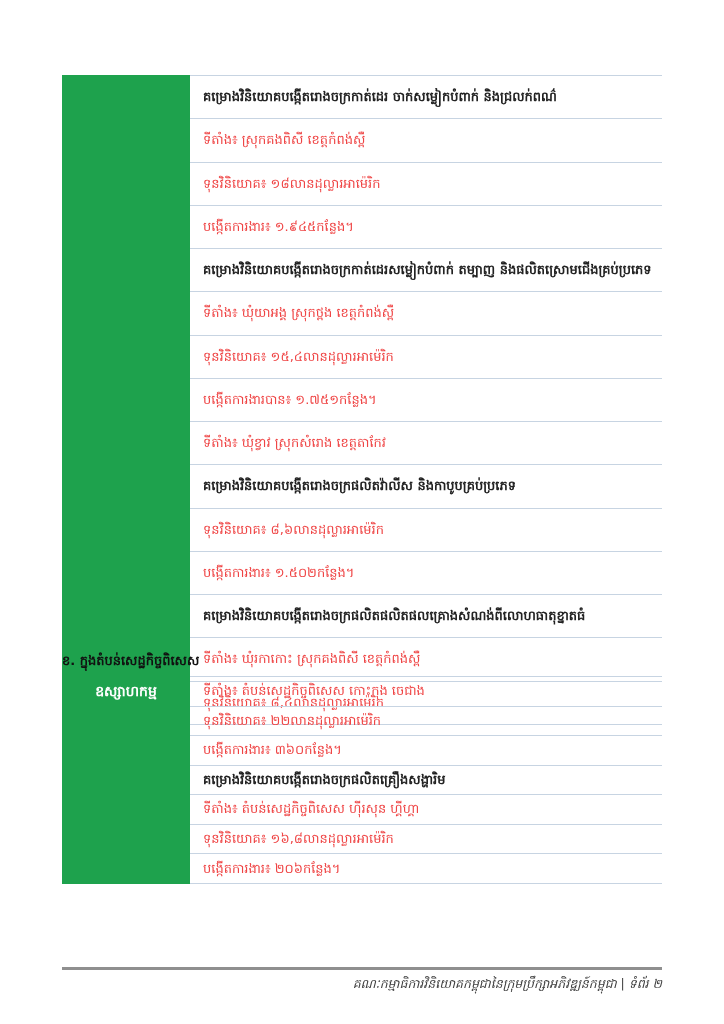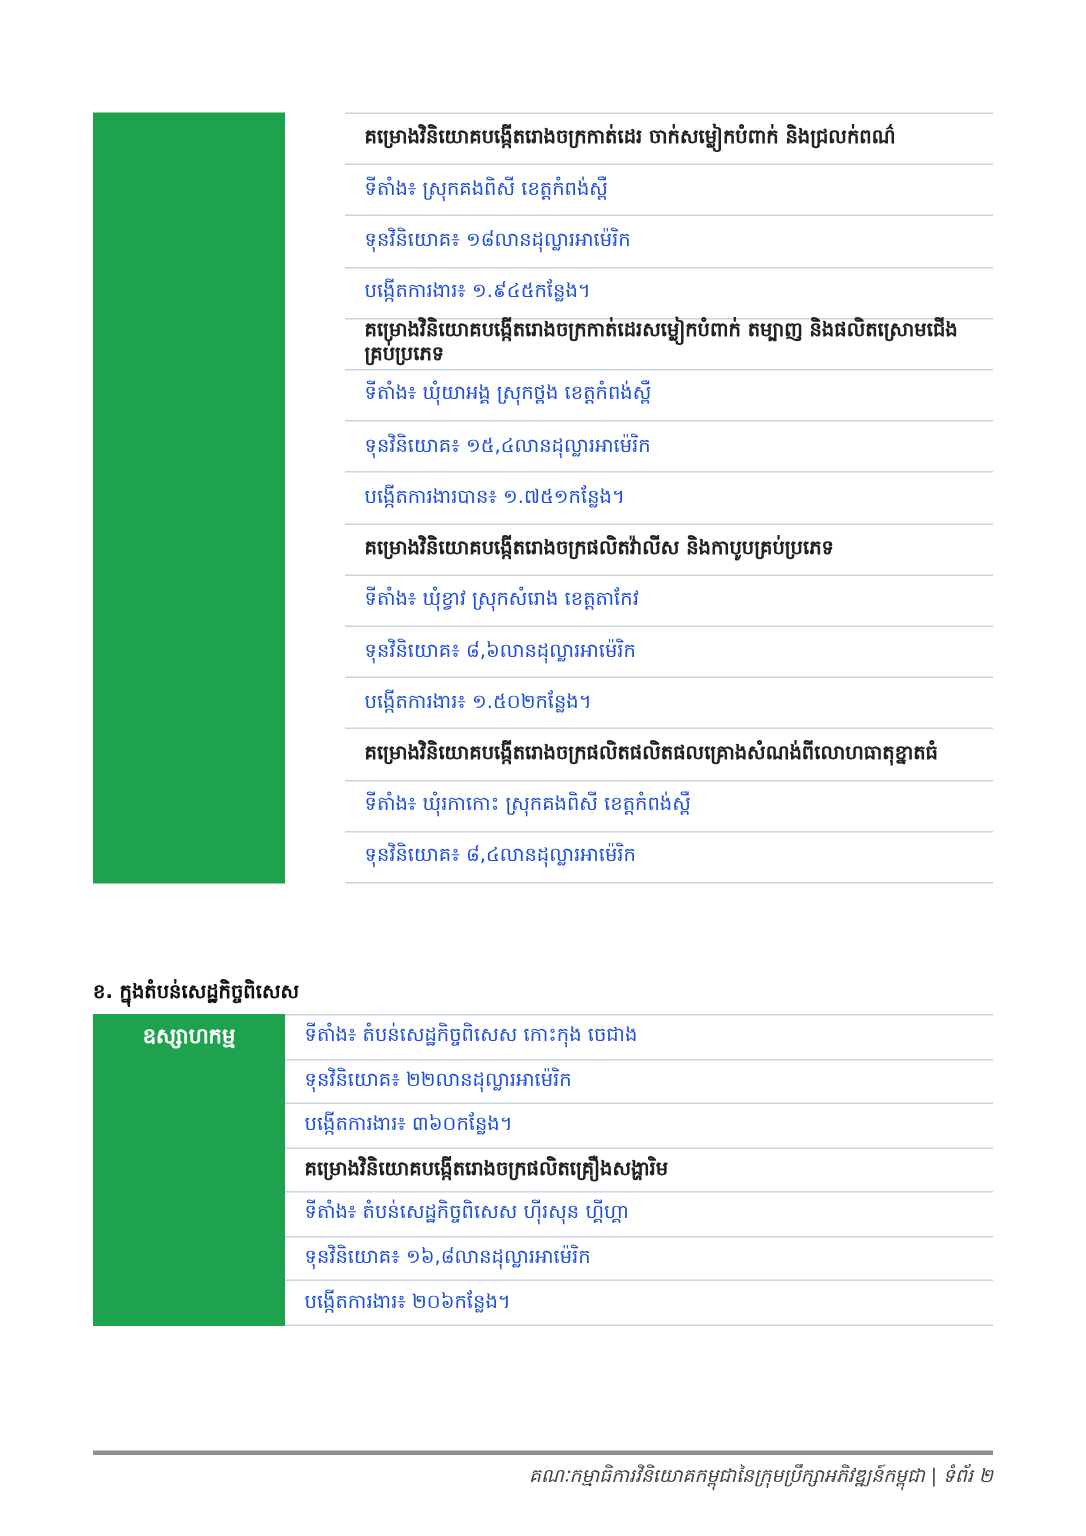--- a/index.html
+++ b/index.html
@@ -18,26 +18,26 @@
     padding-top:7px;box-sizing:border-box;
   }
   .tbl .green-col .col-label{
     color:#ffffff;font-weight:700;font-size:14px;line-height:1.2;
   }
   .tbl .rows-col{flex:1;display:flex;flex-direction:column;}
   .tbl .row{
     flex:1;display:flex;align-items:center;
     padding-left:13px;padding-right:6px;box-sizing:border-box;
     border-top:1px solid #c7d4e2;
-    font-size:13px;line-height:1.25;color:#1d4ed8;
+    font-size:13px;line-height:1.25;color:#ef4444;
   }
   .tbl .rows-col{border-bottom:1px solid #c7d4e2;}
   .tbl .row.title-row{font-weight:700;color:#222222;}
 
-  #block1{top:75px;height:514px;gap:40px;}
+  #block1{top:75px;height:650px;}
   #block2{top:676px;height:208px;}
 
   .section-heading{
     position:absolute;left:62px;top:646px;width:600px;height:30px;
     display:flex;align-items:center;
     font-size:13px;font-weight:700;color:#111111;
   }
 
   .footer-rule{
     position:absolute;left:62px;top:967px;width:600px;height:3px;
@@ -59,22 +59,22 @@
     </div>
     <div class="rows-col">
       <div class="row title-row">គម្រោងវិនិយោគបង្កើតរោងចក្រកាត់ដេរ ចាក់សម្លៀកបំពាក់ និងជ្រលក់ពណ៌</div>
       <div class="row">ទីតាំង៖ ស្រុកគងពិសី ខេត្តកំពង់ស្ពឺ</div>
       <div class="row">ទុនវិនិយោគ៖ ១៨លានដុល្លារអាម៉េរិក</div>
       <div class="row">បង្កើតការងារ៖ ១.៩៤៥កន្លែង។</div>
       <div class="row title-row">គម្រោងវិនិយោគបង្កើតរោងចក្រកាត់ដេរសម្លៀកបំពាក់ តម្បាញ និងផលិតស្រោមជើងគ្រប់ប្រភេទ</div>
       <div class="row">ទីតាំង៖ ឃុំយាអង្គ ស្រុកថ្ពង ខេត្តកំពង់ស្ពឺ</div>
       <div class="row">ទុនវិនិយោគ៖ ១៥,៤លានដុល្លារអាម៉េរិក</div>
       <div class="row">បង្កើតការងារបាន៖ ១.៧៥១កន្លែង។</div>
+      <div class="row">ទីតាំង៖ ឃុំខ្វាវ ស្រុកសំរោង ខេត្តតាកែវ</div>
       <div class="row title-row">គម្រោងវិនិយោគបង្កើតរោងចក្រផលិតវ៉ាលីស និងកាបូបគ្រប់ប្រភេទ</div>
-      <div class="row">ទីតាំង៖ ឃុំខ្វាវ ស្រុកសំរោង ខេត្តតាកែវ</div>
       <div class="row">ទុនវិនិយោគ៖ ៨,៦លានដុល្លារអាម៉េរិក</div>
       <div class="row">បង្កើតការងារ៖ ១.៥០២កន្លែង។</div>
       <div class="row title-row">គម្រោងវិនិយោគបង្កើតរោងចក្រផលិតផលិតផលគ្រោងសំណង់ពីលោហធាតុខ្នាតធំ</div>
       <div class="row">ទីតាំង៖ ឃុំរកាកោះ ស្រុកគងពិសី ខេត្តកំពង់ស្ពឺ</div>
       <div class="row">ទុនវិនិយោគ៖ ៨,៤លានដុល្លារអាម៉េរិក</div>
     </div>
   </div>
 
   <div class="section-heading">ខ. ក្នុងតំបន់សេដ្ឋកិច្ចពិសេស</div>
 

